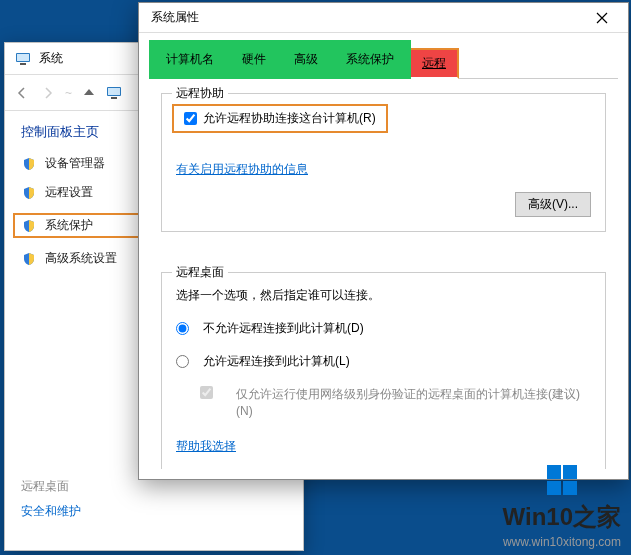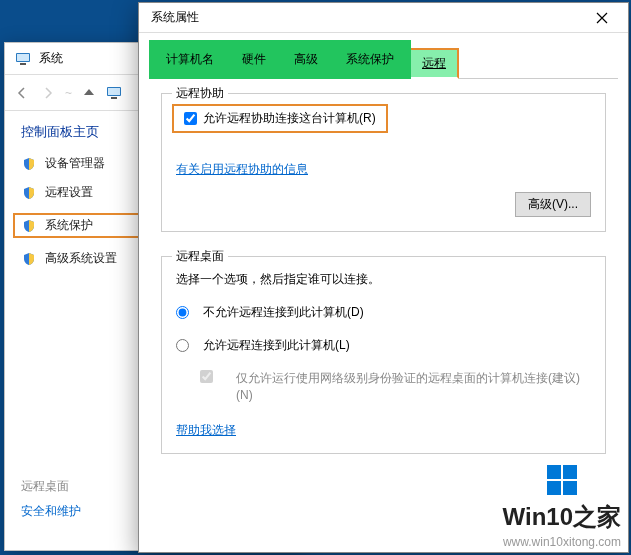--- a/index.html
+++ b/index.html
@@ -57,21 +57,21 @@
     .sys-footer { position:absolute; bottom: 30px; left: 16px; }
     .sys-footer-h { color:#888; font-size:12px; margin-bottom: 8px; }
     .sys-footer a { color:#0066cc; font-size:12px; text-decoration:none; display:block; }
 
     
     .dialog {
       position: absolute;
       left: 138px;
       top: 2px;
       width: 491px;
-      height: 551px;
+      height: 478px;
       background: #fff;
       border: 1px solid #888;
       box-shadow: 0 6px 24px rgba(0,0,0,.4);
       display:flex;
       flex-direction:column;
     }
     .dialog-titlebar {
       height: 30px;
       display:flex;
       align-items:center;
@@ -89,33 +89,33 @@
     .tab {
       padding: 5px 11px;
       font-size:12px;
       background:#22c55e;
       border:6px solid #22c55e;
       position:relative;
       top:1px;
       cursor:pointer;
     }
     .tab + .tab { border-left:none; }
-    .tab.active { background:#86efac; border-bottom-color:#fff;text-decoration:underline; }
+    .tab.active { background:#ef4444; border-bottom-color:#fff;text-decoration:underline; }
     .tab-highlight { border:2px solid #e68a2e; }
     .dialog-content {
       border-top:1px solid #ccc;
       margin: 0 10px 10px 10px;
       padding: 14px 12px 8px 12px;
       flex:1;
       overflow:hidden;
     }
     .group {
       border:1px solid #ccc;
       padding: 14px 14px;
-      margin-bottom: 24px;
+      margin-bottom: 40px;
       position:relative;
     }
     .group-legend {
       position:absolute;
       top:-9px; left:10px;
       background:#fff;
       padding: 0 4px;
       font-size:12px;
     }
     .checkbox-row { display:flex; align-items:center; gap:6px; font-size:12px; }

